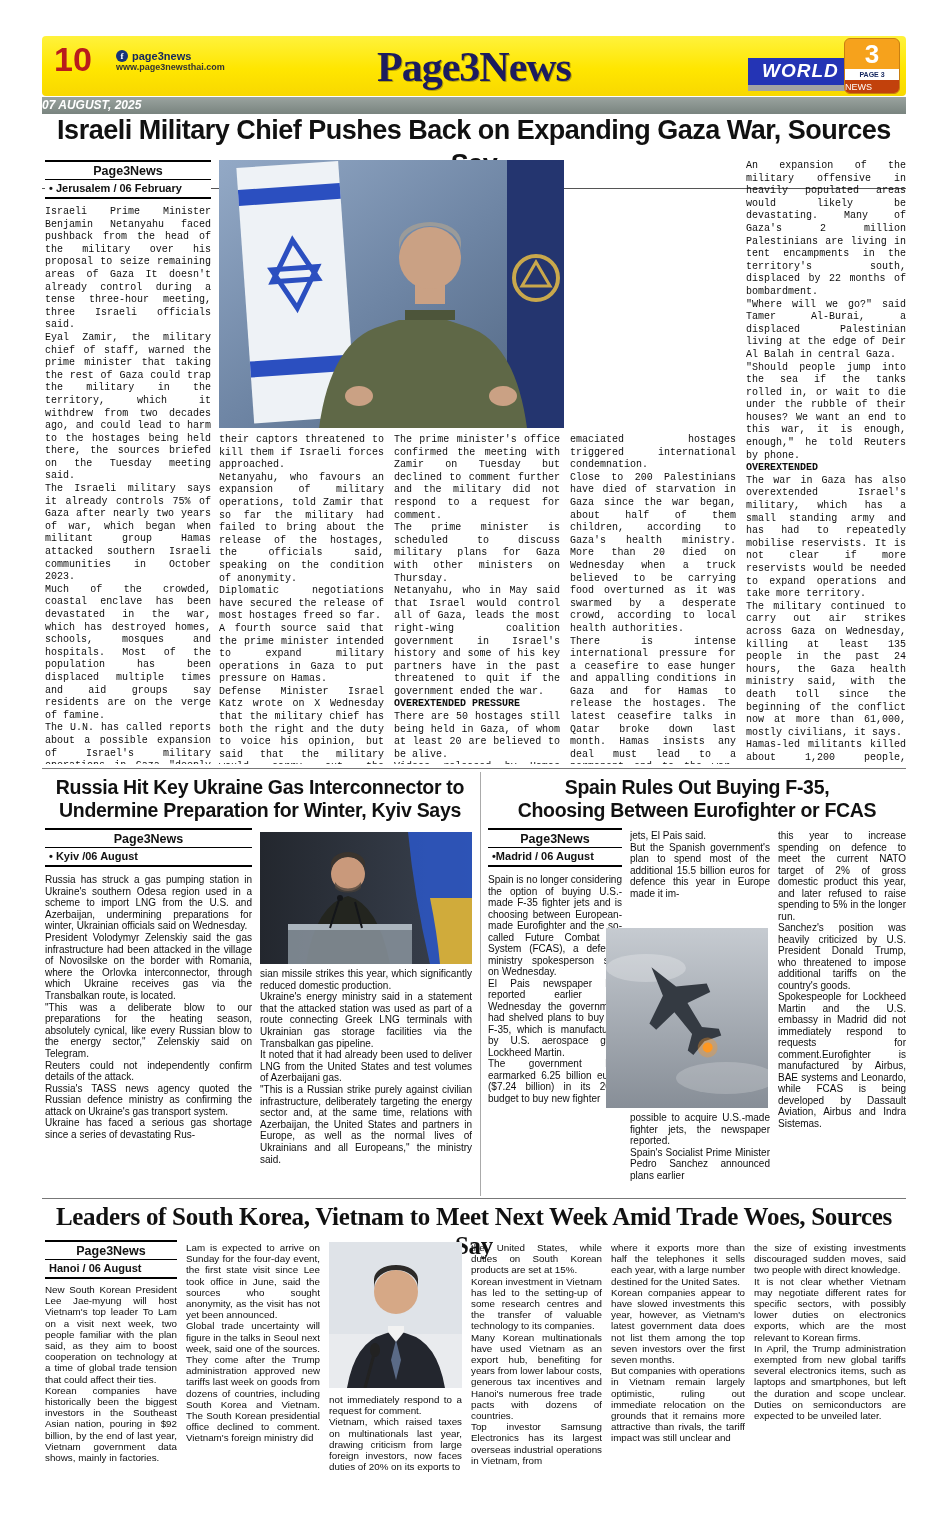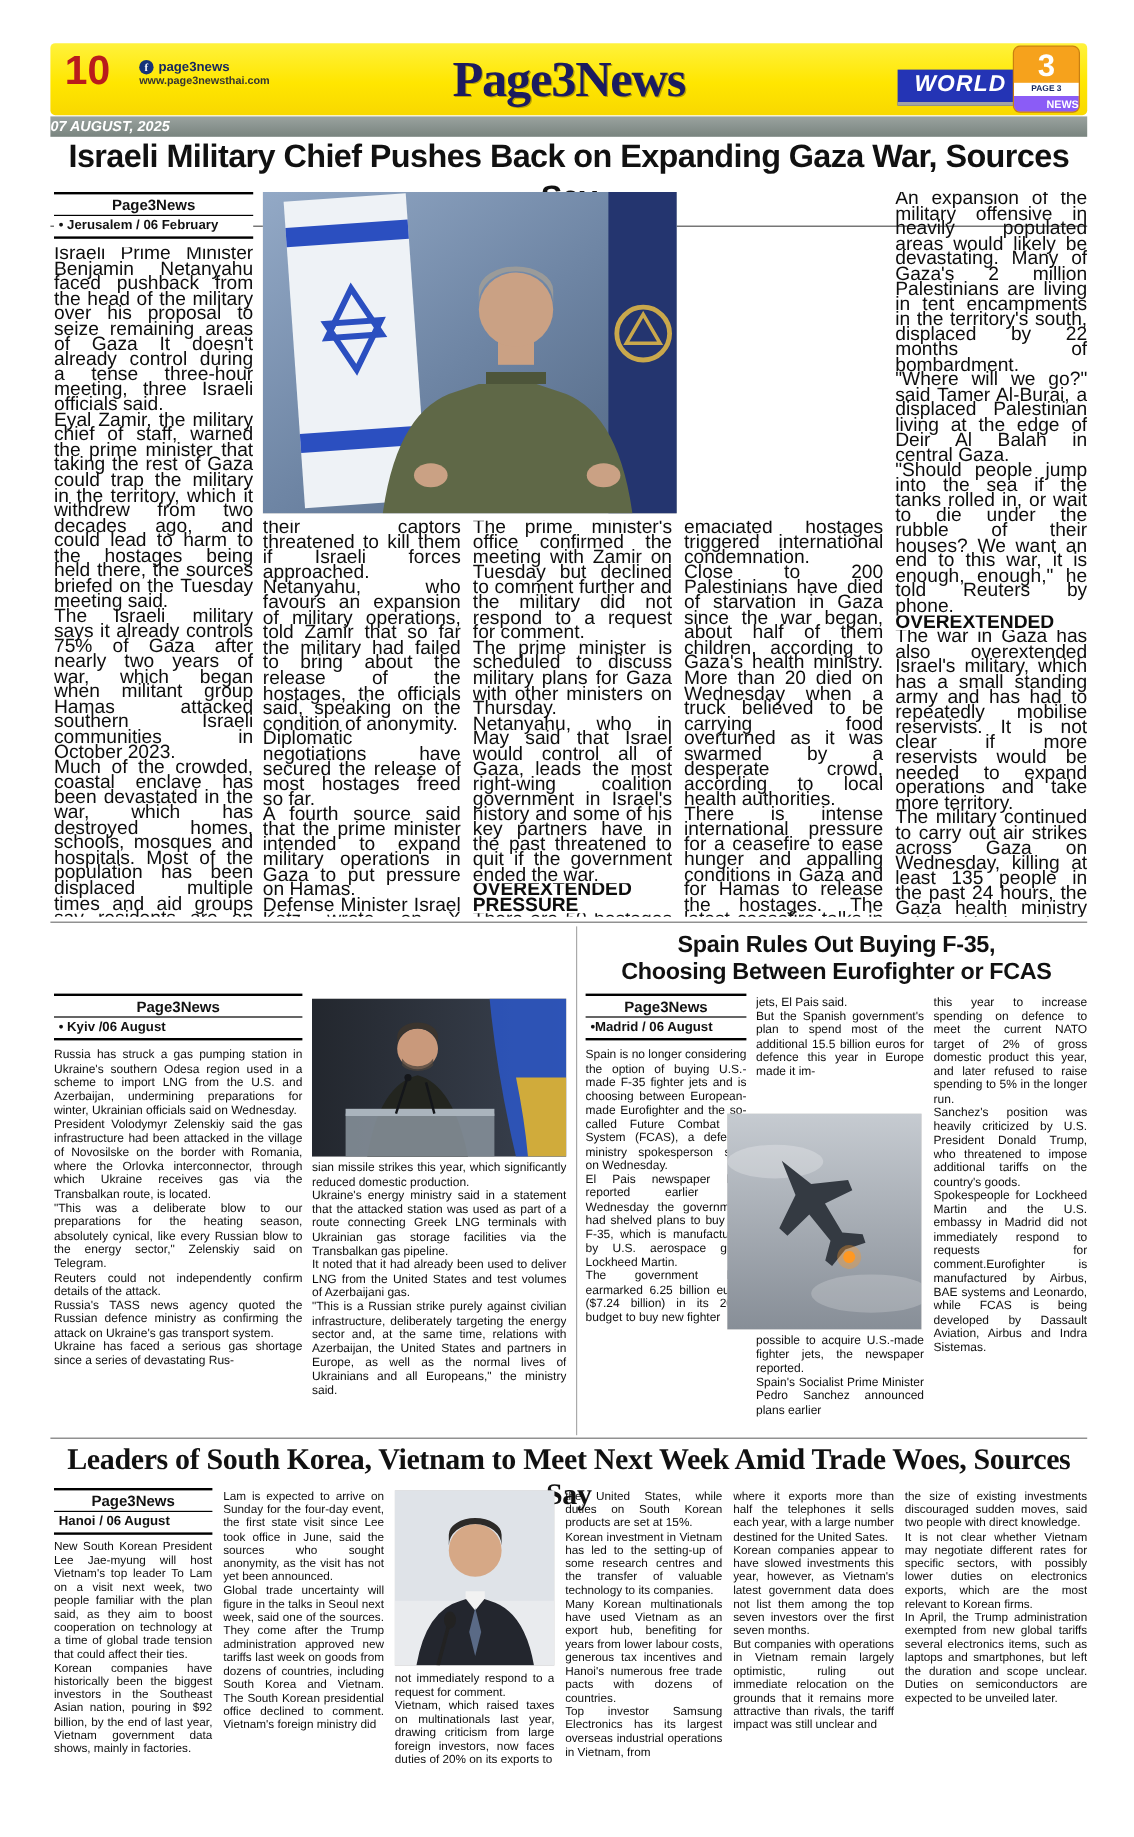--- a/index.html
+++ b/index.html
@@ -10,46 +10,46 @@
   
   .banner { background:linear-gradient(#fff23c, #ffe600 55%, #f8d800); border-radius:4px; }
   .page-num { font-size:34px; font-weight:bold; color:#b91c1c; line-height:1; }
   .social-row { font-size:11px; font-weight:bold; color:#14265e; display:flex; align-items:center; gap:4px; }
   .fb-dot { display:inline-block; width:12px; height:12px; border-radius:50%; background:#16337a; color:#fff;
             font-size:9px; line-height:12px; text-align:center; font-weight:bold; font-family:"Liberation Serif",serif; }
   .website { font-size:9px; color:#333; font-weight:bold; }
   .masthead-title { font-family:"Liberation Serif", serif; font-weight:bold; font-size:42px; color:#1c1c5e;
             text-align:center; text-shadow:1px 1px 0 #b9a200; letter-spacing:-1px; line-height:1; }
   .world-box { background:#2434b5; color:#fff; font-weight:bold; font-style:italic; font-size:19px;
-            padding:2px 14px 3px; border-bottom:3px solid #a3a3a3; letter-spacing:1px; }
+            padding:2px 14px 3px; border-bottom:6px solid #a3a3a3; letter-spacing:1px; }
   .logo3 { width:56px; height:56px; background:#f6a21c; border-radius:6px; overflow:hidden; border:1px solid #c97f10;
             display:flex; flex-direction:column; }
   .logo3-num { flex:1; color:#fff; font-size:26px; font-weight:bold; text-align:center; line-height:30px; }
   .logo3-mid { background:#fff; color:#14265e; font-size:7px; font-weight:bold; text-align:center; line-height:11px; height:11px; }
-  .logo3-bot { background:#8b5cf6; color:#fff; font-size:9px; font-weight:bold; text-align:right; line-height:14px; height:14px; }
+  .logo3-bot { background:#c2410c; color:#fff; font-size:9px; font-weight:normal; text-align:left; line-height:14px; height:14px; }
   .date-strip { background:linear-gradient(#9aa39f,#79847f); color:#fff; font-weight:bold; font-style:italic;
             font-size:12px; line-height:17px; padding-left:0; }
 
   
   .headline-xl { font-size:27px; font-weight:bold; text-align:center; letter-spacing:-0.5px; line-height:1.25;
             border-bottom:1px solid #555; padding-bottom:6px; }
   .headline-md { font-size:19.5px; font-weight:bold; text-align:center; line-height:1.2; white-space:pre-line; letter-spacing:-0.3px; }
   .headline-serif { font-family:"Liberation Serif", serif; font-size:25px; font-weight:bold; text-align:center;
             line-height:1.15; letter-spacing:-0.3px; }
   .hrule { border-top:1px solid #777; }
   .vrule { border-left:1px solid #aaa; }
 
   
   .byline { border-top:2px solid #000; border-bottom:2px solid #000; background:#fff; }
   .byline-src { font-weight:bold; font-size:12.5px; text-align:center; padding:2px 0 1px; border-bottom:1px solid #000; }
   .byline-loc { font-weight:bold; font-size:11px; padding:2px 4px 3px; }
 
   
   .coltext { text-align:justify; white-space:pre-line; overflow:hidden; color:#0d0d0d; }
-  .t-a1 { font-size:16px; line-height:12.6px; }
+  .t-a1 { font-size:10px; line-height:12.6px;font-family:Liberation Mono, monospace; }
   .t-a2 { font-size:10px;   line-height:11.6px; }
   .t-a3 { font-size:10px;   line-height:11.5px; }
   .t-a4 { font-size:9.8px;  line-height:11.2px; }
   .subhead { font-weight:bold; }
 
   .photo { overflow:hidden; background:#ccc; }
   .photo svg { display:block; width:100%; height:100%; }
 </style>
 </head>
 <body>
@@ -155,20 +155,22 @@
     <div class="coltext t-a1">The war in Gaza has also overextended Israel's military, which has a small standing army and has had to repeatedly mobilise reservists. It is not clear if more reservists would be needed to expand operations and take more territory.
 The military continued to carry out air strikes across Gaza on Wednesday, killing at least 135 people in the past 24 hours, the Gaza health ministry said, with the death toll since the beginning of the conflict now at more than 61,000, mostly civilians, it says.
 Hamas-led militants killed about 1,200 people, including more than 700 civilians, and 251 hostages were taken to Gaza on October 7, 2023 when the militant group attacked Israel.
 In Israel, public polls show support for a diplomatic deal that would end the war and secure the release of the hostages.</div>
   </div>
 
   <div class="abs hrule" style="left:42px; top:768px; width:864px; height:0;"></div>
   <div class="abs vrule" style="left:480px; top:772px; width:0; height:424px;"></div>
   <div class="abs hrule" style="left:42px; top:1198px; width:864px; height:0;"></div>
 
+  <div class="abs headline-md" style="left:45px; top:776px; width:430px;">Russia Hit Key Ukraine Gas Interconnector to
+Undermine Preparation for Winter, Kyiv Says</div>
 
   <div class="abs byline" style="left:45px; top:828px; width:207px;">
     <div class="byline-src">Page3News</div>
     <div class="byline-loc">•  Kyiv  /06 August</div>
   </div>
 
   <div class="abs photo" style="left:260px; top:832px; width:212px; height:132px;">
     <svg viewBox="0 0 212 132" preserveAspectRatio="none">
       <defs>
         <linearGradient id="g2" x1="0" y1="0" x2="1" y2="0">

